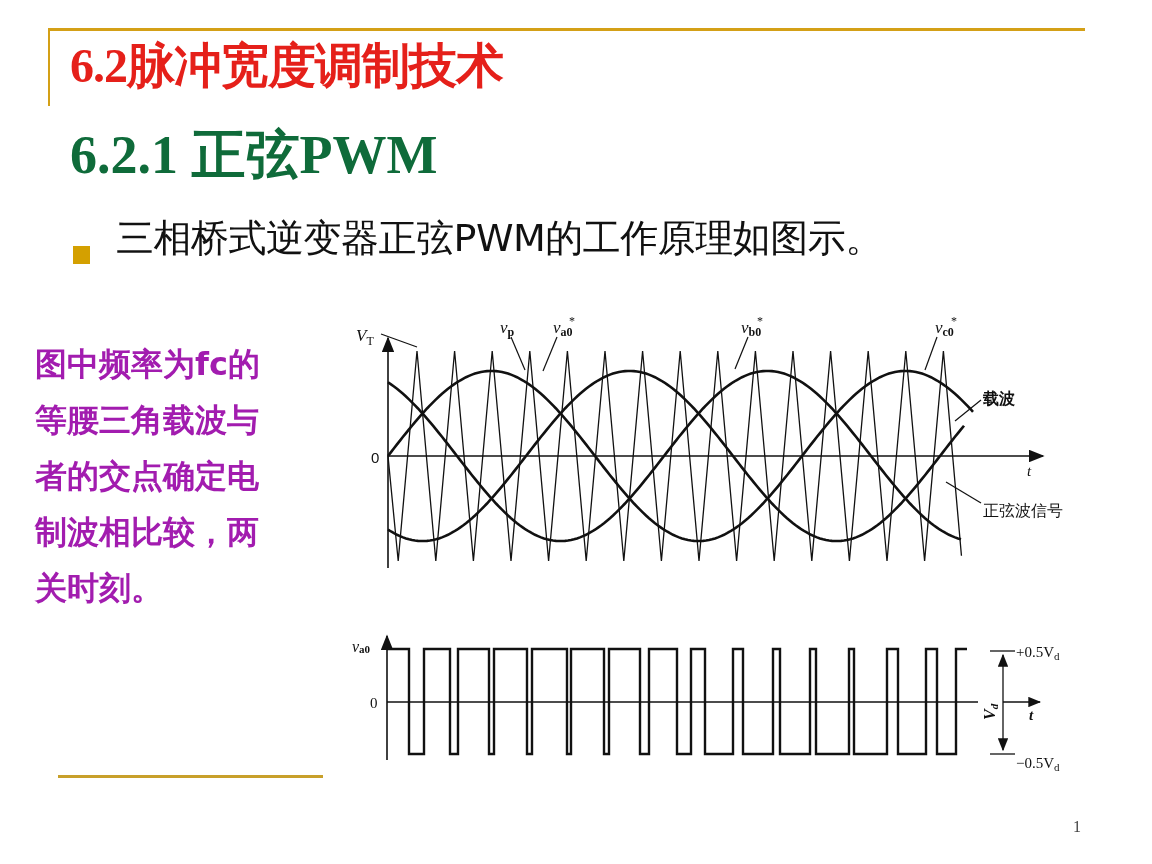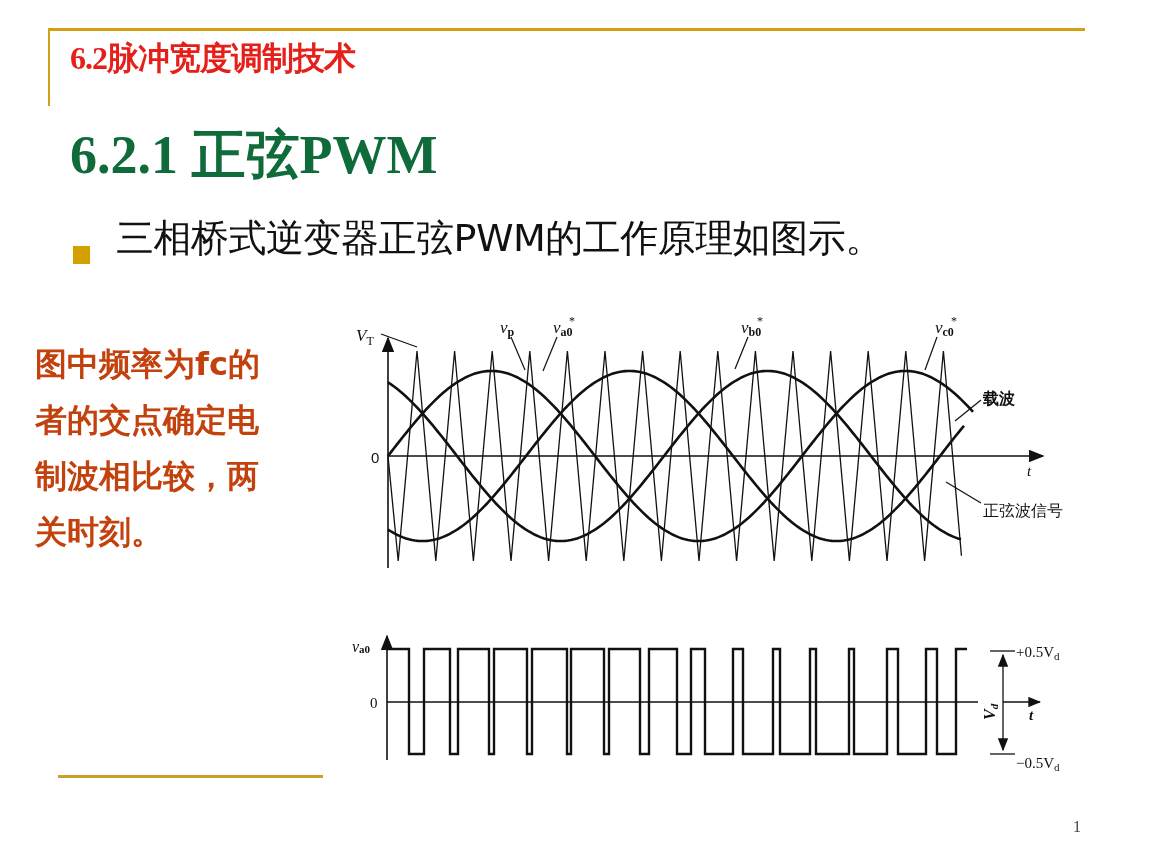--- a/index.html
+++ b/index.html
@@ -1,29 +1,29 @@
 <!DOCTYPE html>
 <html><head>
 <meta charset="utf-8">
 <style>
   html, body { margin: 0; padding: 0; background: #ffffff; }
   body { width: 1152px; height: 864px; position: relative; overflow: hidden;
          font-family: "Liberation Serif", "DejaVu Serif", serif; }
   .rule-top { position: absolute; left: 48px; top: 28px; width: 1037px; height: 3px; background: #d4a017; }
   .rule-left { position: absolute; left: 48px; top: 28px; width: 2px; height: 78px; background: #d4a017; }
   .rule-bottom { position: absolute; left: 58px; top: 775px; width: 265px; height: 3px; background: #c8a02a; }
-  .title { position: absolute; left: 70px; top: 42px; font-size: 32px; font-weight: bold; color: #e5201a;
+  .title { position: absolute; left: 70px; top: 42px; font-size: 48px; font-weight: bold; color: #e5201a;
            line-height: 1; white-space: nowrap; letter-spacing: -1px; }
   .subtitle { position: absolute; left: 70px; top: 128px; font-size: 54px; font-weight: bold; color: #0f6b3a;
               line-height: 1; white-space: nowrap; }
   .bullet-row { position: absolute; left: 73px; top: 214px; height: 50px; display: flex; align-items: flex-end; }
   .bullet { width: 17px; height: 18px; background: #d4a000; margin-right: 26px; }
   .bullet-text { font-family: "DejaVu Sans", "Liberation Sans", sans-serif; font-size: 38px; color: #111;
                  white-space: nowrap; letter-spacing: -0.5px; }
-  .side-text { position: absolute; left: 35px; top: 336px; width: 290px; color: #c2410c;
+  .side-text { position: absolute; left: 35px; top: 336px; width: 290px; color: #a21caf;
                font-family: "DejaVu Sans", "Liberation Sans", sans-serif; font-size: 32px; line-height: 56px;
                font-weight: bold; }
   .side-text div { white-space: nowrap; }
   .slide-no { position: absolute; left: 1073px; top: 818px; font-size: 16px; color: #444; }
   svg.diagram { position: absolute; left: 0; top: 0; }
   .lbl { font-family: "Liberation Serif", "DejaVu Serif", serif; font-style: italic; fill: #111; }
   .cjk { font-family: "DejaVu Sans", "Liberation Sans", sans-serif; fill: #111; }
 </style>
 </head>
 <body>
@@ -34,20 +34,21 @@
 <div class="title">6.2脉冲宽度调制技术</div>
 <div class="subtitle">6.2.1  正弦PWM</div>
 
 <div class="bullet-row">
   <span class="bullet"></span>
   <span class="bullet-text">三相桥式逆变器正弦PWM的工作原理如图示。</span>
 </div>
 
 <div class="side-text">
   <div>图中频率为fc的</div>
+  <div>等腰三角载波与</div>
   <div>者的交点确定电</div>
   <div>制波相比较，两</div>
   <div>关时刻。</div>
 </div>
 
 <div class="rule-bottom"></div>
 
 <svg class="diagram" width="1152" height="864" viewBox="0 0 1152 864">
   <defs>
     <marker id="arr" markerWidth="10" markerHeight="8" refX="9" refY="4" orient="auto">

